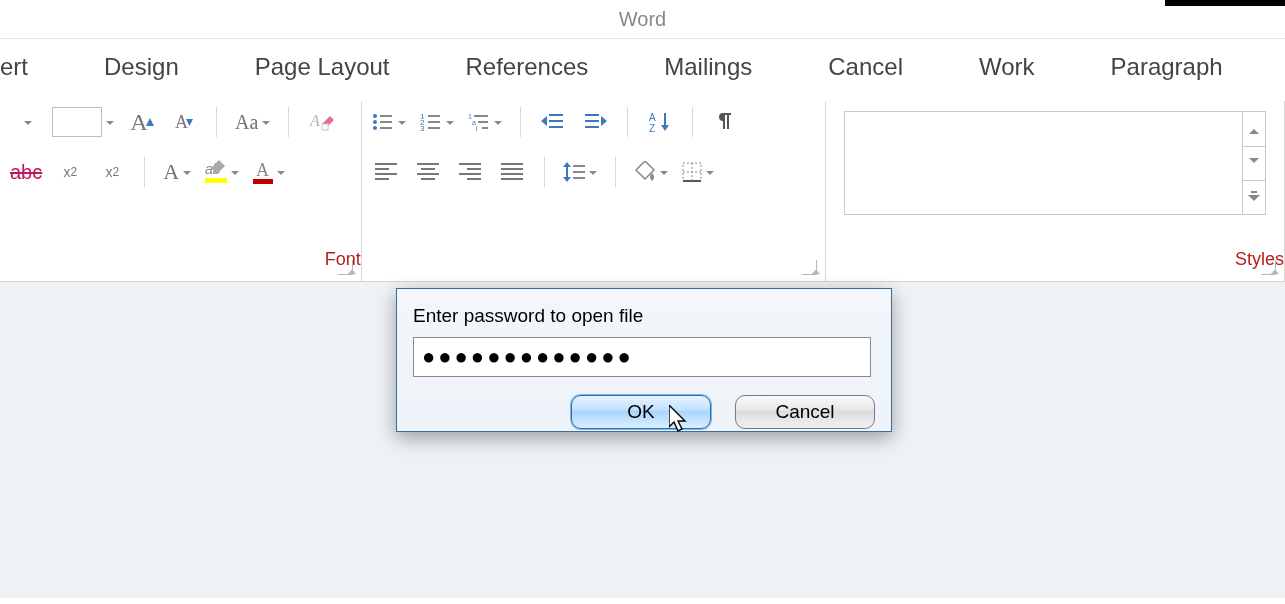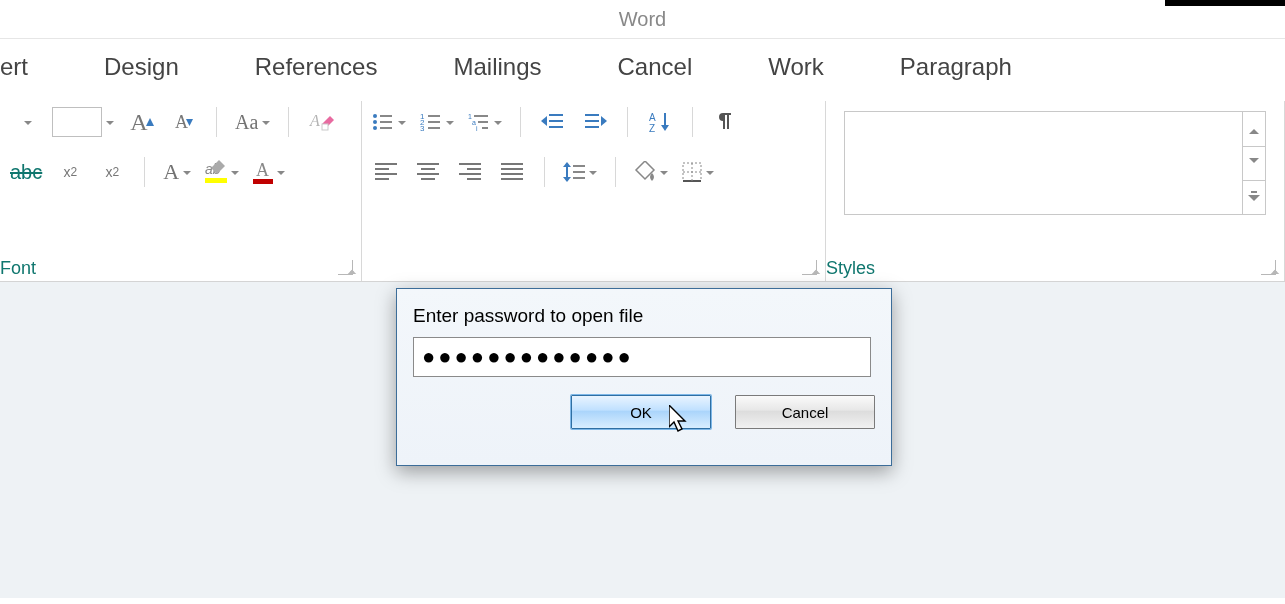--- a/index.html
+++ b/index.html
@@ -51,25 +51,25 @@
     position: relative;
     border-right: 1px solid #d8d8d8;
     padding: 6px 10px 28px 10px;
     display: flex;
     flex-direction: column;
   }
   .group .rows { flex: 1; display: flex; flex-direction: column; gap: 20px; }
   .row { display: flex; align-items: center; gap: 14px; }
   .group-label {
     position: absolute;
-    bottom: 2px;
+    bottom: 11px;
     left: 0; right: 0;
-    text-align: left;
+    text-align: right;
     font-size: 18px;
-    color: #0f766e;
+    color: #b91c1c;
   }
   .launcher {
     position: absolute;
     bottom: 6px; right: 8px;
     width: 14px; height: 14px;
     border-right: 1px solid #999;
     border-bottom: 1px solid #999;
     opacity: .7;
   }
   .launcher::after {
@@ -107,21 +107,21 @@
     background: #fff;
   }
   .vsep {
     width: 1px; height: 30px;
     background: #d8d8d8;
     margin: 0 4px;
   }
 
   
   .txt { font-family: "Times New Roman", serif; }
-  .strike { text-decoration: line-through; color: #0f766e; }
+  .strike { text-decoration: line-through; color: #be185d; }
   .sub { font-size: 14px; }
   .sub sub { font-size: 12px; vertical-align: sub; }
   .sup { font-size: 14px; }
   .sup sup { font-size: 12px; vertical-align: super; }
   .eraser svg, .hl svg, .fcolor svg, .shade svg, .border svg,
   .bul svg, .numl svg, .mll svg, .dind svg, .iind svg,
   .sort svg, .pil svg, .lsp svg,
   .al svg, .ac svg, .ar svg, .aj svg { display: block; }
   .grey { color: #737373; }
 
@@ -206,21 +206,21 @@
   }
   .close-btn {
     background: linear-gradient(#f29c8f, #d9442e 45%, #c22a17 46%, #f07a6a);
     border-color: #8a2c20;
   }
   .close-x {
     color: #fff; font-weight: bold; font-size: 16px;
     text-shadow: 0 -1px 0 rgba(0,0,0,.4);
   }
   .dlg-body {
-    padding: 14px 16px 36px 16px;
+    padding: 14px 16px 2px 16px;
     background: linear-gradient(#f3f7fb, #eef3f9);
     color: #000;
   }
   .dlg-line { margin: 2px 0; font-size: 19px; }
   .dlg-input {
     width: 440px;
     margin-top: 8px;
     border: 1px solid #8a8a8a;
     padding: 6px 8px;
     font-size: 22px;
@@ -231,22 +231,22 @@
   .dlg-actions {
     display: flex;
     gap: 24px;
     justify-content: flex-end;
     margin-top: 18px;
     position: relative;
   }
   .btn {
     width: 140px; height: 34px;
     border: 1px solid #7a7a7a;
-    border-radius: 1px;
-    font-size: 15px;
+    border-radius: 10px;
+    font-size: 19px;
     background: linear-gradient(#fafafa, #e7e7e7 45%, #dcdcdc 46%, #f1f1f1);
     color: #000;
   }
   .btn.primary {
     border-color: #2f6fa3;
     background: linear-gradient(#e9f4ff, #bfe0ff 45%, #a9d4fb 46%, #d8eeff);
     box-shadow: 0 0 0 1px #7db7e8;
   }
   .cursor {
     position: absolute;
@@ -260,20 +260,21 @@
 <body>
 
 <div class="title-bar">
   <span>Word</span>
   <div class="black-strip"></div>
 </div>
 
 <div class="tabs">
   <span class="tab">ert</span>
   <span class="tab">Design</span>
+  <span class="tab">Page Layout</span>
   <span class="tab">References</span>
   <span class="tab">Mailings</span>
   <span class="tab">Cancel</span>
   <span class="tab">Work</span>
   <span class="tab">Paragraph</span>
 </div>
 
 <div class="ribbon">
 
   <div class="group" style="width:346px">

